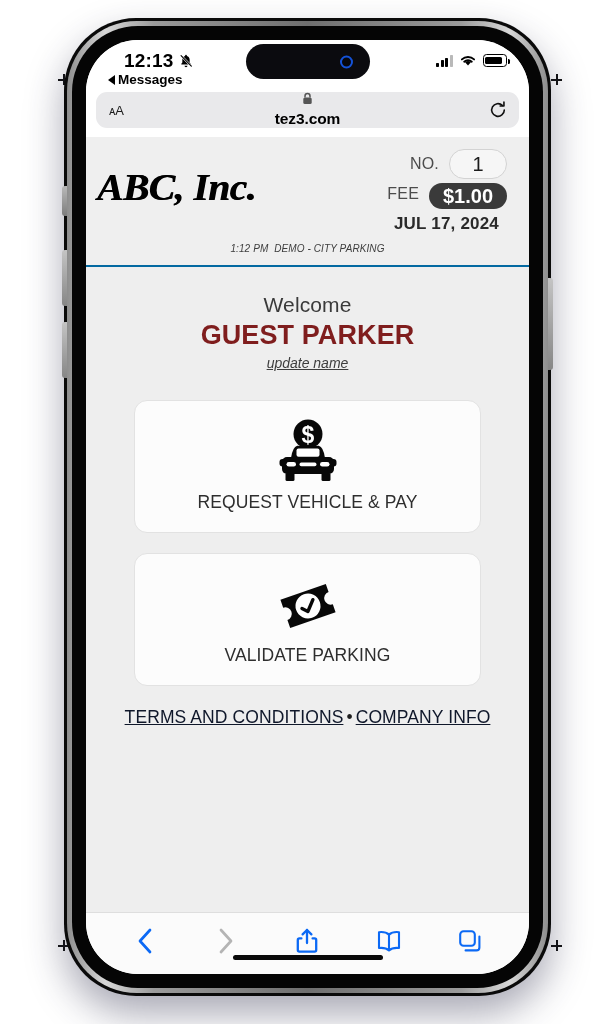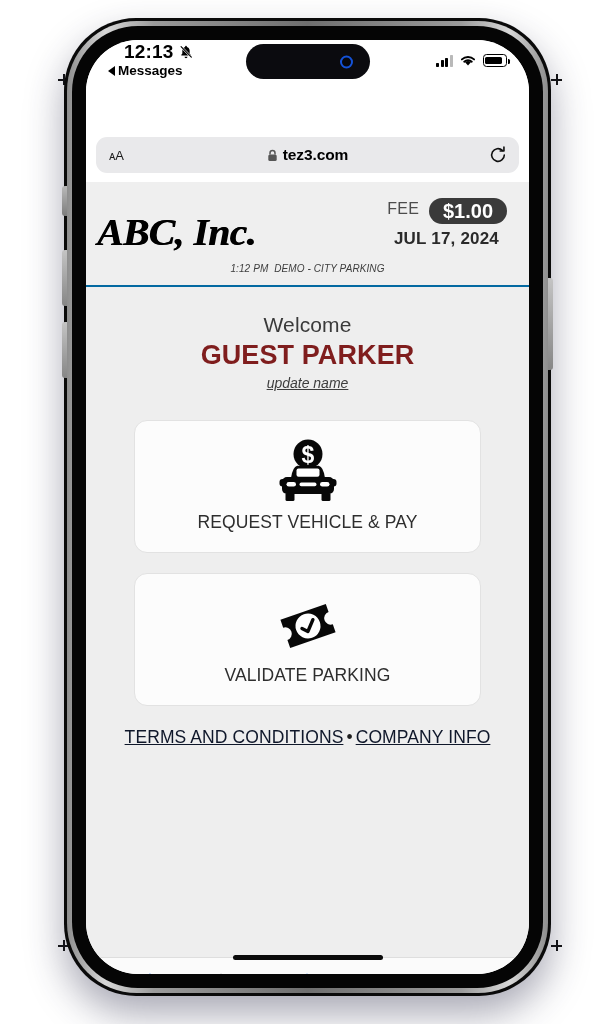--- a/index.html
+++ b/index.html
@@ -47,21 +47,21 @@
   .cross:after  { left:5px; top:0; width:1.5px; height:11px; }
 
   
   .screen {
     position:absolute; left:86px; top:40px; width:443px; height:934px;
     border-radius:52px; overflow:hidden; background:#ffffff;
   }
 
   
   .statusbar { position:relative; height:48px; background:#ffffff; }
-  .sb-left { position:absolute; left:22px; top:2px; }
+  .sb-left { position:absolute; left:22px; top:11px; }
   .sb-time {
     display:flex; align-items:center; gap:4px;
     font-size:19px; font-weight:bold; color:#000; letter-spacing:0.2px;
     line-height:20px; padding-left:16px;
   }
   .bell-wrap { position:relative; width:16px; height:16px; display:inline-block; }
   .sb-back {
     display:flex; align-items:center; gap:3px;
     font-size:13.5px; font-weight:bold; color:#000; margin-top:1px;
   }
@@ -90,26 +90,26 @@
     padding:1.4px; position:relative;
   }
   .batt:after{content:"";position:absolute;right:-3.6px;top:3.6px;width:2px;height:5px;
     background:#000;border-radius:0 1.5px 1.5px 0;}
   .batt span{display:block;height:100%;width:88%;background:#000;border-radius:1.6px;}
 
   
   .urlbar-wrap { background:#ffffff; padding:4px 10px 9px; }
   .urlbar {
     height:36px; background:#e9e9eb; border-radius:11px;
-    display:flex; align-items:center; padding:8px 13px; position:relative;margin-top:45px;
+    display:flex; align-items:center; padding:8px 13px; position:relative;
   }
   .aa { font-size:13px; color:#1b1b1b; letter-spacing:-0.3px; font-weight:500; }
   .url-center {
     position:absolute; left:0; right:0; display:flex; align-items:center;
-    justify-content:center; gap:5px; pointer-events:none;
+    justify-content:center; gap:5px; pointer-events:none;flex-direction:column;
   }
   .url-text { font-size:15.5px; color:#000; font-weight:600; letter-spacing:-0.1px; }
   .reload { position:absolute; right:12px; width:18px; height:18px; }
 
   
   .page { height:calc(934px - 48px - 49px - 62px); background:#eeeeee; overflow:hidden; }
 
   .ticket-head {
     position:relative; background:#efefef; border-bottom:2px solid #0369a1;
     padding:12px 0 7px;
@@ -263,20 +263,24 @@
       </div>
     </div>
 
     <div class="page">
 
       <div class="ticket-head">
         <div class="head-row">
           <div class="logo">ABC, Inc.</div>
           <div class="meta">
             <div class="meta-line">
+              <span class="meta-lbl">NO.</span>
+              <span class="no-pill">1</span>
+            </div>
+            <div class="meta-line">
               <span class="meta-lbl">FEE</span>
               <span class="fee-pill">$1.00</span>
             </div>
             <div class="datetxt">JUL 17, 2024</div>
           </div>
         </div>
         <div class="subbar">
           <span>1:12 PM</span>&nbsp;&nbsp;<span>DEMO - CITY PARKING</span>
         </div>
       </div>

